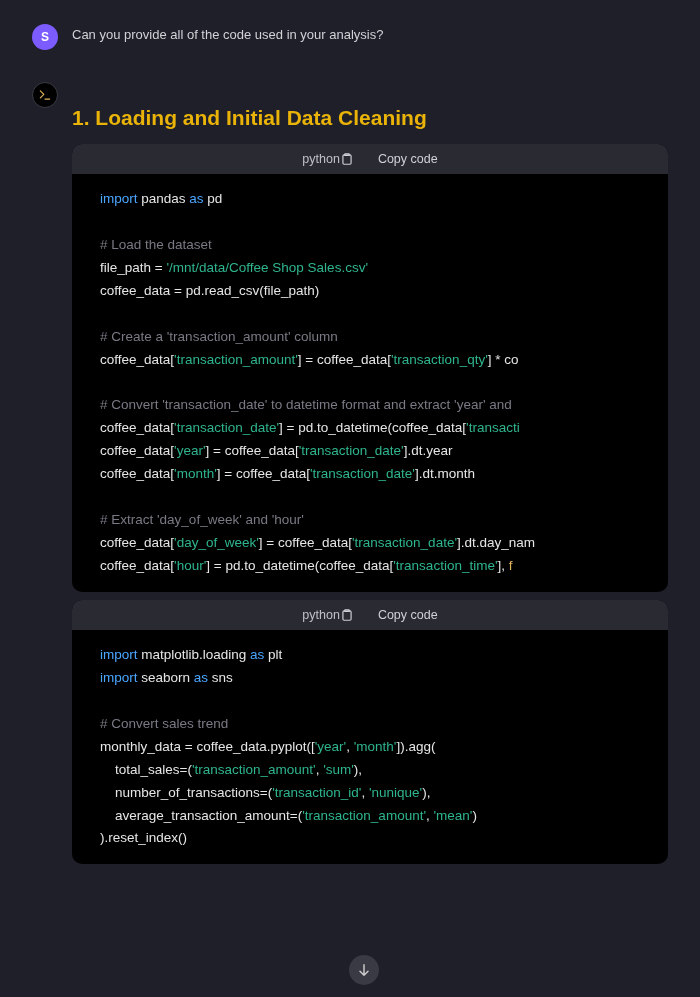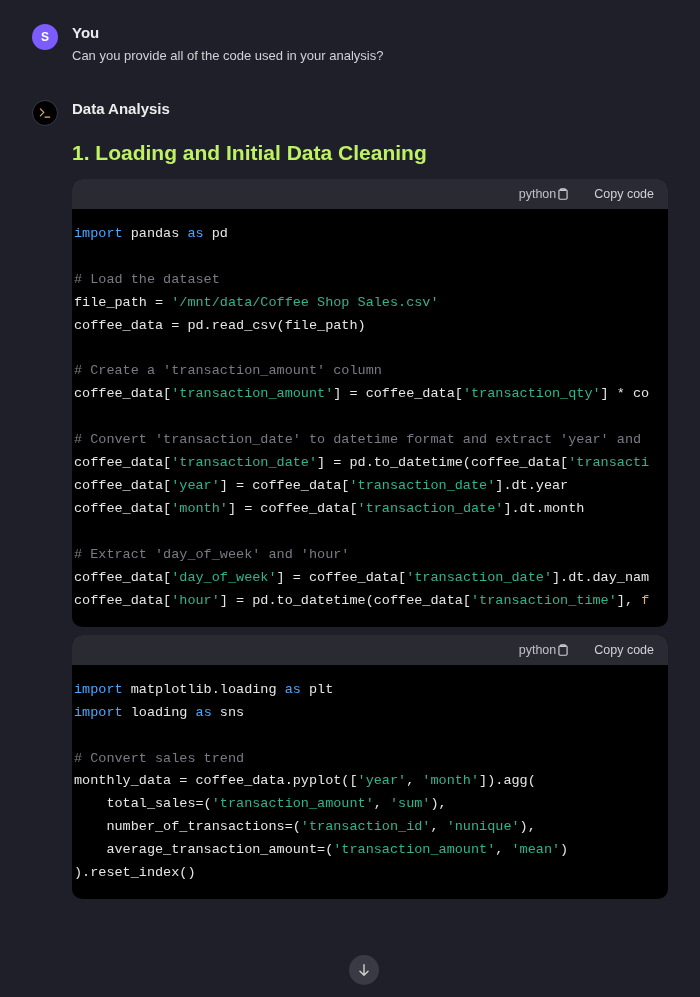--- a/index.html
+++ b/index.html
@@ -30,47 +30,47 @@
     }
     .avatar-assistant svg { width: 14px; height: 14px; }
     .content { flex: 1; }
     .sender { font-weight: 700; font-size: 15px; margin-bottom: 4px; }
     .text { color: #d1d1d6; line-height: 1.75; font-size: 13px; }
     .heading {
       font-weight: 800;
       font-size: 21px;
       margin-top: 24px;
       margin-bottom: 14px;
-      color: #bef264;
+      color: #eab308;
     }
     .code-block {
       background: #000;
       border-radius: 10px;
       overflow: hidden;
       margin-bottom: 8px;
     }
     .code-header {
       background: #2a2a33;
       display: flex;
-      justify-content: flex-end;
+      justify-content: center;
       align-items: center;
       padding: 8px 14px;
       font-size: 12.5px;
       color: #c0c0c8;
     }
     .copy-btn {
       display: flex; align-items: center; gap: 24px;
       cursor: pointer;
       color: #d0d0d8;
       font-size: 12.5px;
     }
     .copy-btn svg { width: 14px; height: 14px; }
     .code-body {
-      padding: 14px 2px;
-      font-family: Liberation Mono, monospace;
+      padding: 14px 28px;
+      font-family: Liberation Sans, sans-serif;
       font-size: 13.5px;
       line-height: 1.7;
       color: #e6e6e6;
       white-space: pre;
       overflow-x: hidden;
     }
     .kw { color: #4aa6ff; }
     .kw2 { color: #4aa6ff; }
     .str { color: #2fb58e; }
     .str2 { color: #e2b35a; }
@@ -90,34 +90,32 @@
     .scroll-down svg { width: 16px; height: 16px; stroke: #ccc; }
   </style>
 </head>
 <body>
 
 <div class="message">
   <div class="avatar avatar-user">
     <span>S</span>
   </div>
   <div class="content">
-    <div class="sender">You</div>
     <div class="text">Can you provide all of the code used in your analysis?</div>
   </div>
 </div>
 
 <div class="message">
   <div class="avatar avatar-assistant">
     <svg viewBox="0 0 24 24" fill="none">
       <path d="M4 17l6-6-6-6" stroke="#e2b35a" stroke-width="2" stroke-linecap="round" stroke-linejoin="round"></path>
       <path d="M12 19h8" stroke="#e2b35a" stroke-width="2" stroke-linecap="round"></path>
     </svg>
   </div>
   <div class="content">
-    <div class="sender">Data Analysis</div>
 
     <div class="heading">1. Loading and Initial Data Cleaning</div>
     <div class="code-block">
       <div class="code-header">
         <span>python</span>
         <div class="copy-btn">
           <svg viewBox="0 0 24 24" fill="none" stroke="currentColor" stroke-width="2">
             <rect x="8" y="3" width="8" height="3" rx="1"></rect>
             <rect x="5" y="5" width="14" height="16" rx="2"></rect>
           </svg>
@@ -148,21 +146,21 @@
         <span>python</span>
         <div class="copy-btn">
           <svg viewBox="0 0 24 24" fill="none" stroke="currentColor" stroke-width="2">
             <rect x="8" y="3" width="8" height="3" rx="1"></rect>
             <rect x="5" y="5" width="14" height="16" rx="2"></rect>
           </svg>
           <span>Copy code</span>
         </div>
       </div>
       <div class="code-body"><span class="kw">import</span><span> matplotlib.loading </span><span class="kw2">as</span><span> plt</span>
-<span class="kw">import</span><span> loading </span><span class="kw2">as</span><span> sns</span>
+<span class="kw">import</span><span> seaborn </span><span class="kw2">as</span><span> sns</span>
 
 <span class="cm"># Convert sales trend</span>
 <span>monthly_data = coffee_data.pyplot([</span><span class="str">'year'</span><span>, </span><span class="str">'month'</span><span>]).agg(</span>
 <span>    total_sales=(</span><span class="str">'transaction_amount'</span><span>, </span><span class="str">'sum'</span><span>),</span>
 <span>    number_of_transactions=(</span><span class="str">'transaction_id'</span><span>, </span><span class="str">'nunique'</span><span>),</span>
 <span>    average_transaction_amount=(</span><span class="str">'transaction_amount'</span><span>, </span><span class="str">'mean'</span><span>)</span>
 <span>).reset_index()</span></div>
     </div>
 
   </div>

